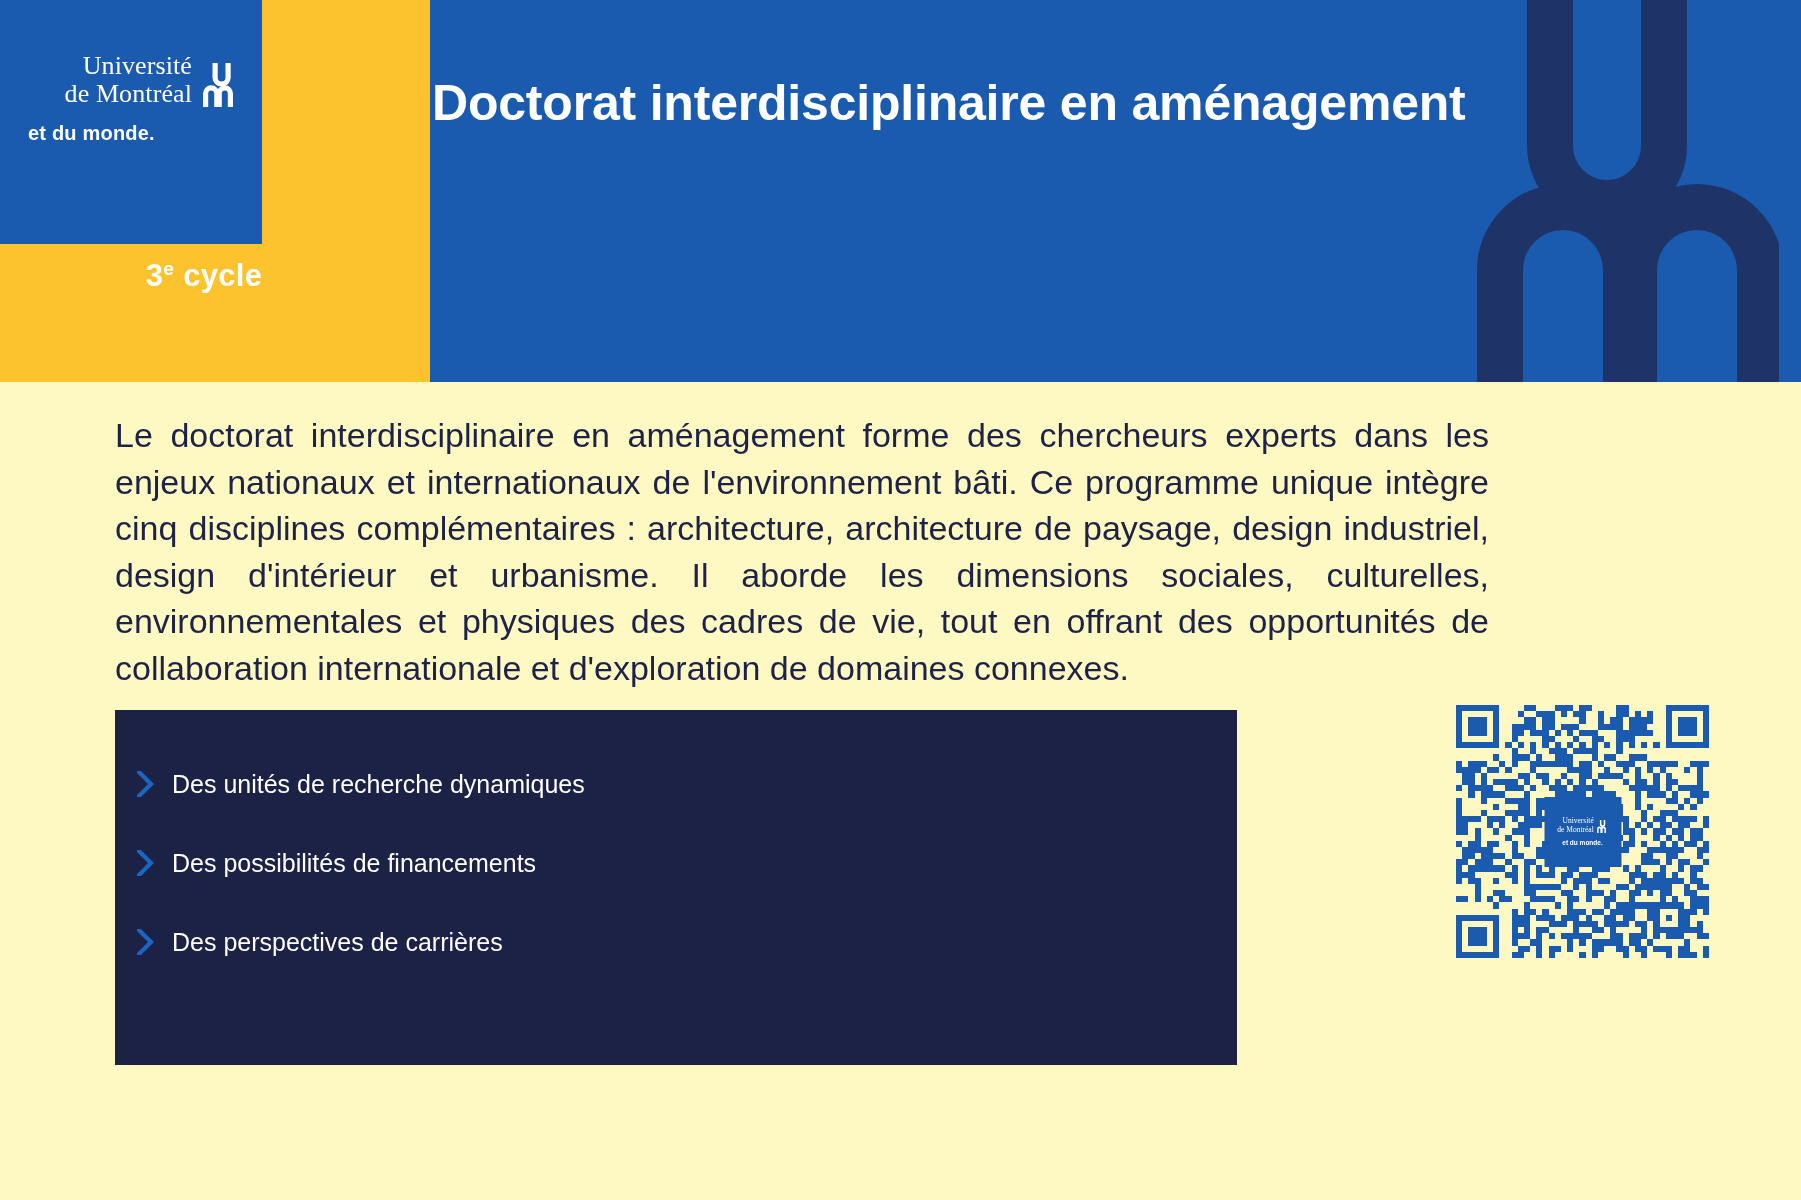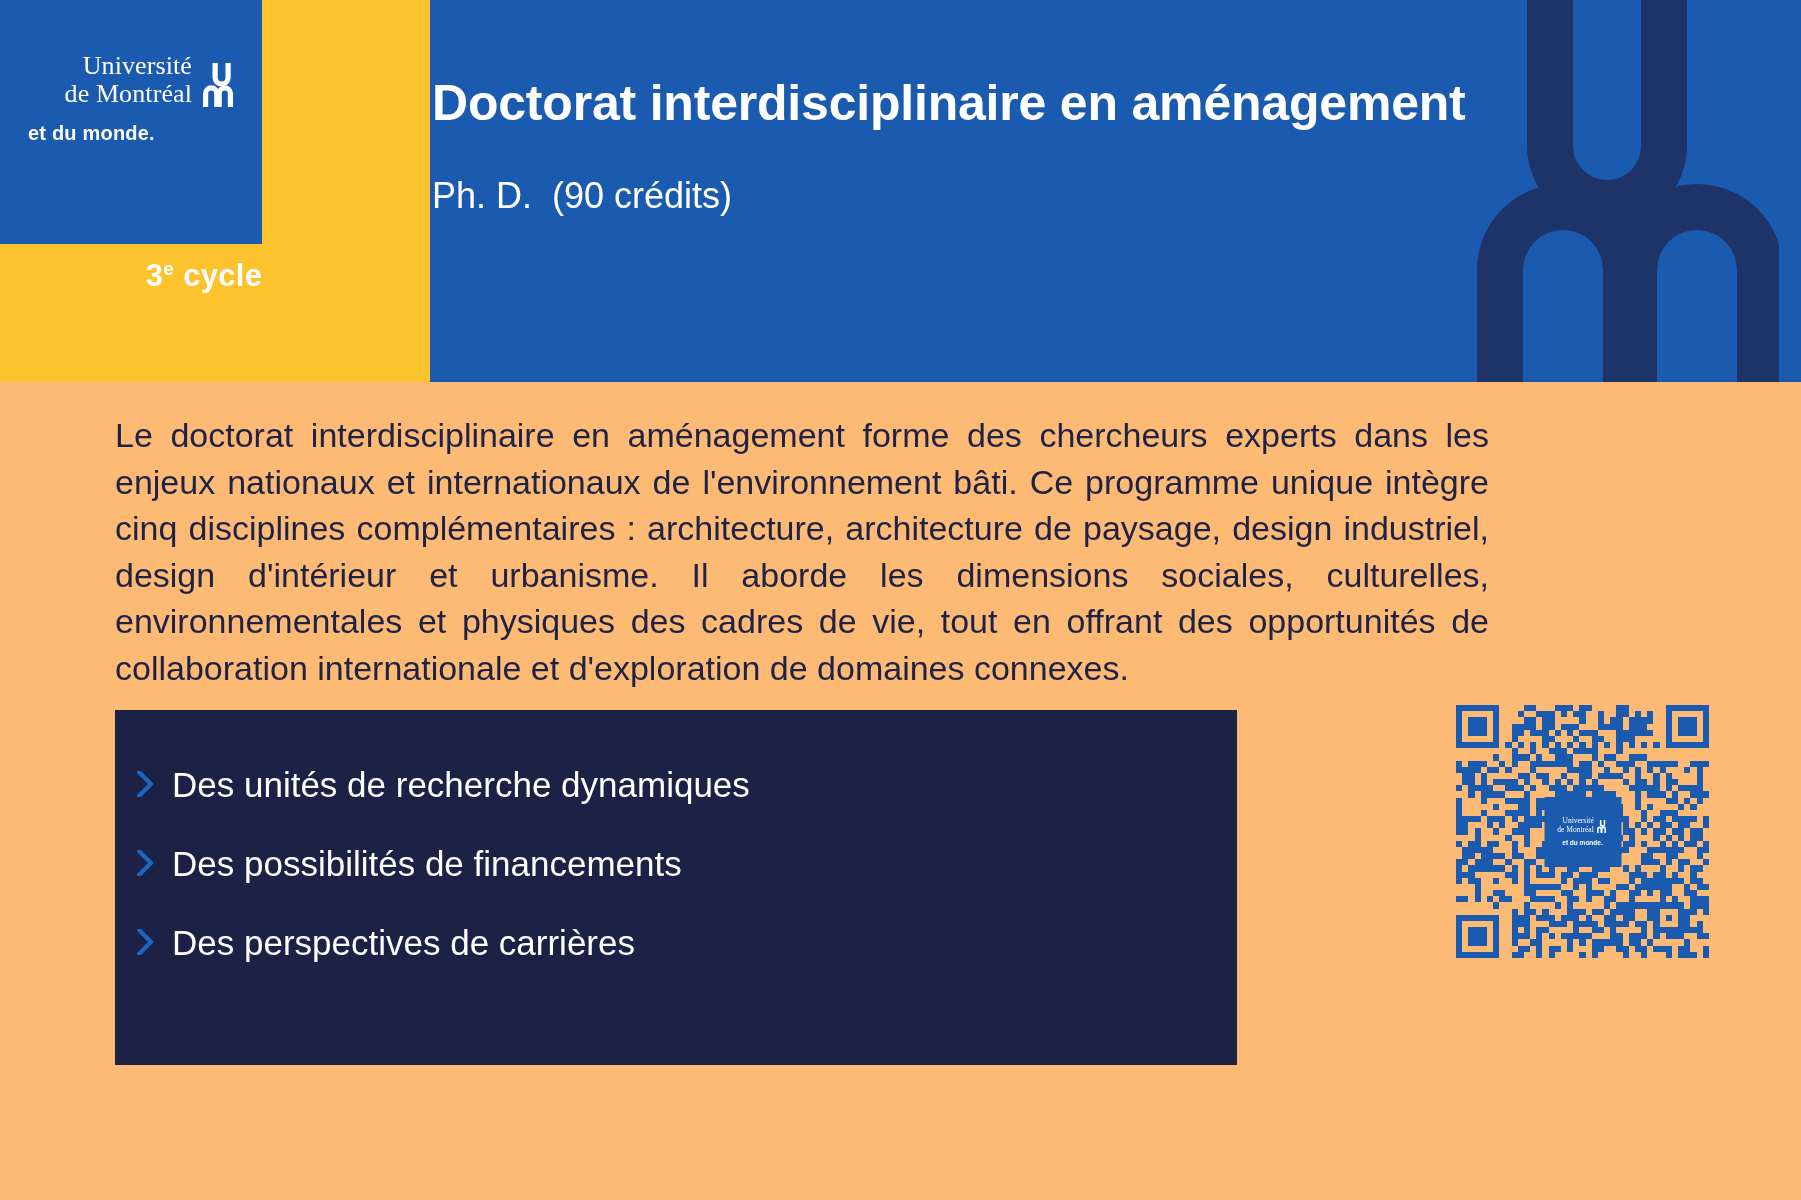--- a/index.html
+++ b/index.html
@@ -10,21 +10,21 @@
     height: 1200px;
     background: #ffffff;
     font-family: "Liberation Sans", sans-serif;
     overflow: hidden;
   }
 
   .poster {
     position: relative;
     width: 1801px;
     height: 1200px;
-    background: #fdba74;
+    background: #fef9c3;
   }
 
   
   .header {
     position: absolute;
     left: 0; top: 0;
     width: 1801px;
     height: 382px;
     background: #1a5bb0;
     overflow: hidden;
@@ -196,21 +196,21 @@
 
   .chev {
     width: 17px;
     height: 26px;
     flex: 0 0 auto;
     display: block;
   }
 
   .highlight-label {
     color: #ffffff;
-    font-size: 35px;
+    font-size: 25px;
     line-height: 1;
     text-align: right;
   }
 
   
   .qr-wrap {
     position: absolute;
     left: 1456px;
     top: 705px;
     width: 253px;
@@ -302,21 +302,20 @@
           </svg>
         </div>
         <div class="logo-tag">et du monde.</div>
       </div>
     </div>
 
     <div class="cycle-badge"><span>3</span><sup>e</sup> <span>cycle</span></div>
 
     <div class="header-text">
       <h1 class="header-title">Doctorat interdisciplinaire en aménagement</h1>
-      <div class="header-degree">Ph. D.  (90 crédits)</div>
     </div>
   </div>
 
   <p class="description">Le doctorat interdisciplinaire en aménagement forme des chercheurs experts dans les enjeux nationaux et internationaux de l'environnement bâti. Ce programme unique intègre cinq disciplines complémentaires : architecture, architecture de paysage, design industriel, design d'intérieur et urbanisme. Il aborde les dimensions sociales, culturelles, environnementales et physiques des cadres de vie, tout en offrant des opportunités de collaboration internationale et d'exploration de domaines connexes.</p>
 
   <div class="highlights">
     <ul class="highlight-list">
       <li class="highlight-item">
         <svg class="chev" viewBox="0 0 17 26" xmlns="http://www.w3.org/2000/svg" aria-hidden="true">
           <path d="M2 1 L14 13 L2 25" fill="none" stroke="#1a66c0" stroke-width="4.2" stroke-linecap="square" stroke-linejoin="miter"></path>

